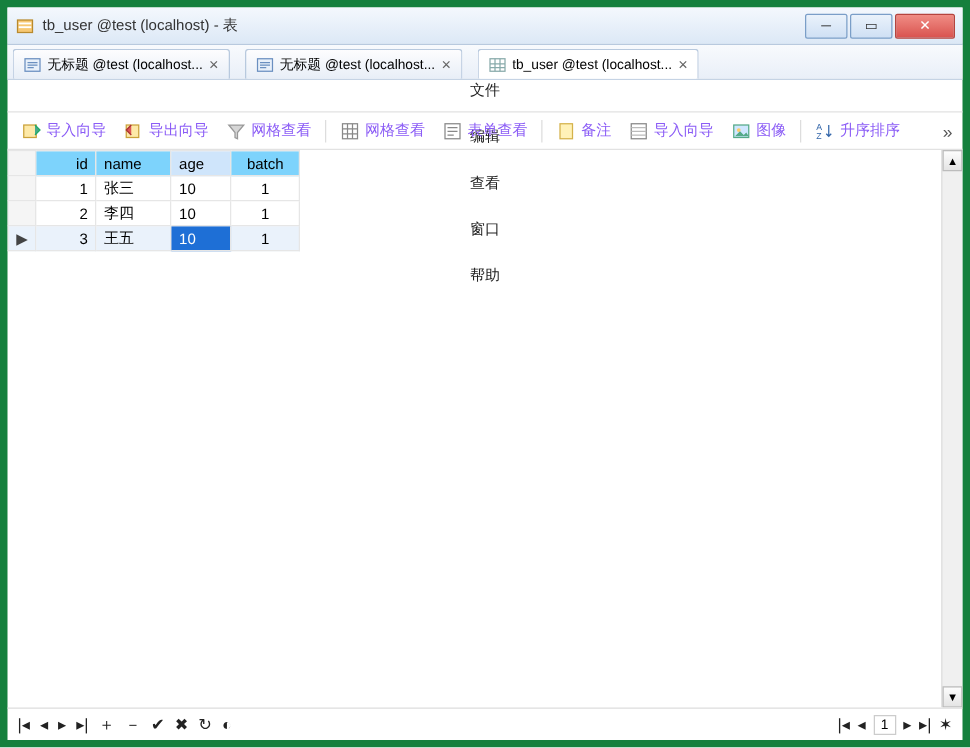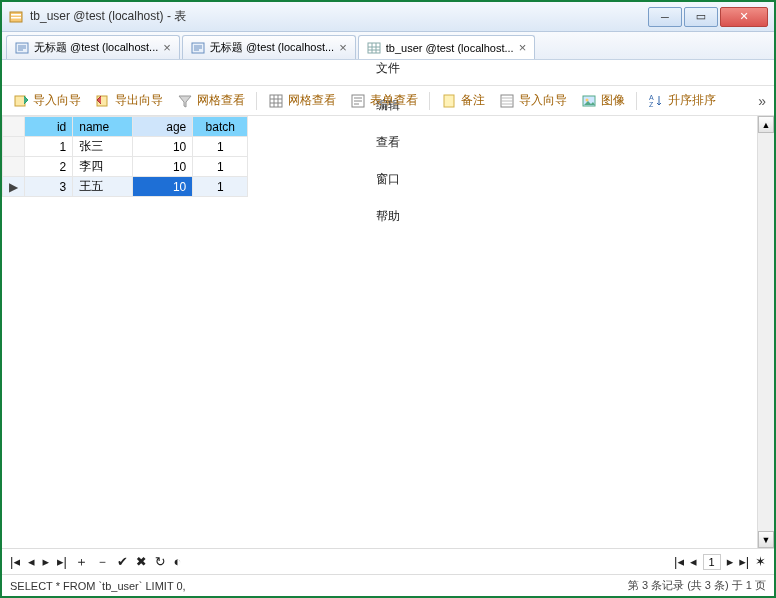--- a/index.html
+++ b/index.html
@@ -1,45 +1,45 @@
 <!DOCTYPE html>
 <html><head>
 <meta charset="utf-8">
 <style>
 * { box-sizing: border-box; margin: 0; padding: 0; }
 body { font-family: "Microsoft YaHei", Tahoma, sans-serif; font-size: 12px; background: #fff; }
-.window { width: 776px; height: 598px; border: 2px solid #15803d; display: flex; flex-direction: column; }
+.window { width: 776px; height: 598px; border: 6px solid #15803d; display: flex; flex-direction: column; }
 .titlebar { height: 30px; background: linear-gradient(#f4f8fd,#dce8f6); display: flex; align-items: center; padding: 0 6px; border-bottom: 1px solid #b8c9de; }
 .titlebar .icon-sm { width: 16px; height: 16px; margin-right: 6px; }
 .titlebar .title { flex: 1; color: #333; font-size: 12px; }
 .winbtns { display: flex; gap: 2px; }
 .winbtn { width: 34px; height: 20px; border: 1px solid #7a9ec8; background: linear-gradient(#eaf2fb,#cfe0f4); border-radius: 2px; display: flex; align-items: center; justify-content: center; font-size: 11px; color: #333; }
 .winbtn.close { background: linear-gradient(#f08d85,#d9534f); color: #fff; border-color: #b5443e; width: 48px; }
 .tabbar { height: 28px; background: linear-gradient(#f8fafd,#e9eff8); display: flex; align-items: flex-end; padding: 0 4px; border-bottom: 1px solid #c5d3e4; }
-.tab { height: 24px; padding: 0 8px; display: flex; align-items: center; gap: 5px; border: 1px solid #b8c9de; border-bottom: none; background: linear-gradient(#fdfdfe,#e8eef7); margin-right: 2px; border-radius: 3px 3px 0 0; max-width: 205px; }
+.tab { height: 24px; padding: 0 8px; display: flex; align-items: center; gap: 5px; border: 1px solid #b8c9de; border-bottom: none; background: linear-gradient(#fdfdfe,#e8eef7); margin-right: 12px; border-radius: 3px 3px 0 0; max-width: 205px; }
 .tab.active { background: #fff; text-align: center; }
 .tab .tablabel { white-space: nowrap; overflow: hidden; text-overflow: ellipsis; font-size: 11px; }
 .tab .x { color: #666; font-size: 13px; cursor: pointer; }
 .tabico { width: 14px; height: 14px; }
 .menubar { height: 26px; display: flex; align-items: center; gap: 20px; padding: 0 14px; border-bottom: 1px solid #e2e2e2; flex-direction: column; }
 .menubar span { font-size: 12px; color: #222; }
 .toolbar { height: 30px; display: flex; align-items: center; padding: 0 8px; gap: 8px; border-bottom: 1px solid #e2e2e2; }
-.tbtn { display: flex; align-items: center; gap: 4px; font-size: 12px; color: #a16207; padding: 2px 3px; }
+.tbtn { display: flex; align-items: center; gap: 4px; font-size: 12px; color: #8b5cf6; padding: 2px 3px; }
 .tico { width: 16px; height: 16px; display: inline-block; }
 .tsep { width: 1px; height: 18px; background: #ddd; }
 .toolbar .overflow { margin-left: auto; font-size: 14px; color: #555; }
 .content { flex: 1; display: flex; overflow: hidden; }
 .grid { flex: 1; overflow: auto; }
 table { border-collapse: collapse; }
 th, td { border: 1px solid #e6e6e6; height: 20px; font-size: 12px; font-weight: normal; text-align: left; padding: 0 6px; }
 th { background: #7dd3fc; }
 .gut { width: 16px; background: #f5f5f5; text-align: center; color: #444; }
 .numcol { text-align: right; width: 48px; }
 .namecol { width: 60px; }
-.agecol { width: 60px; text-align: right; }
+.agecol { width: 48px; }
 .batchcol { width: 55px; text-align: center; }
 th.agecol.sel { background: #cfe5fb; }
 tr.selrow td.agecol { background: #1e6fd6; color: #fff; }
 tr.selrow td { background: #eaf2fb; }
 .scrollbar-v { width: 17px; background: #f0f0f0; border-left: 1px solid #ddd; position: relative; }
 .sbtn { height: 17px; background: linear-gradient(#fdfdfd,#e4e4e4); border: 1px solid #bcbcbc; display: flex; align-items: center; justify-content: center; font-size: 9px; }
 .sbtn.bot { position: absolute; bottom: 0; width: 100%; }
 .navbar { height: 26px; border-top: 1px solid #ddd; display: flex; align-items: center; padding: 0 8px; gap: 8px; }
 .navbar .right { margin-left: auto; display: flex; align-items: center; gap: 6px; }
 .navico { font-size: 13px; color: #222; }
@@ -255,18 +255,14 @@
     <div class="right">
       <span class="navico">|◂</span>
       <span class="navico">◂</span>
       <span class="pagenum">1</span>
       <span class="navico">▸</span>
       <span class="navico">▸|</span>
       <span class="navico">✶</span>
     </div>
   </div>
 
-  <div class="status">
-    <span>SELECT * FROM `tb_user` LIMIT 0,</span>
-    <span class="right">第 3 条记录 (共 3 条) 于 1 页</span>
-  </div>
 
 </div>
 
 </body></html>

